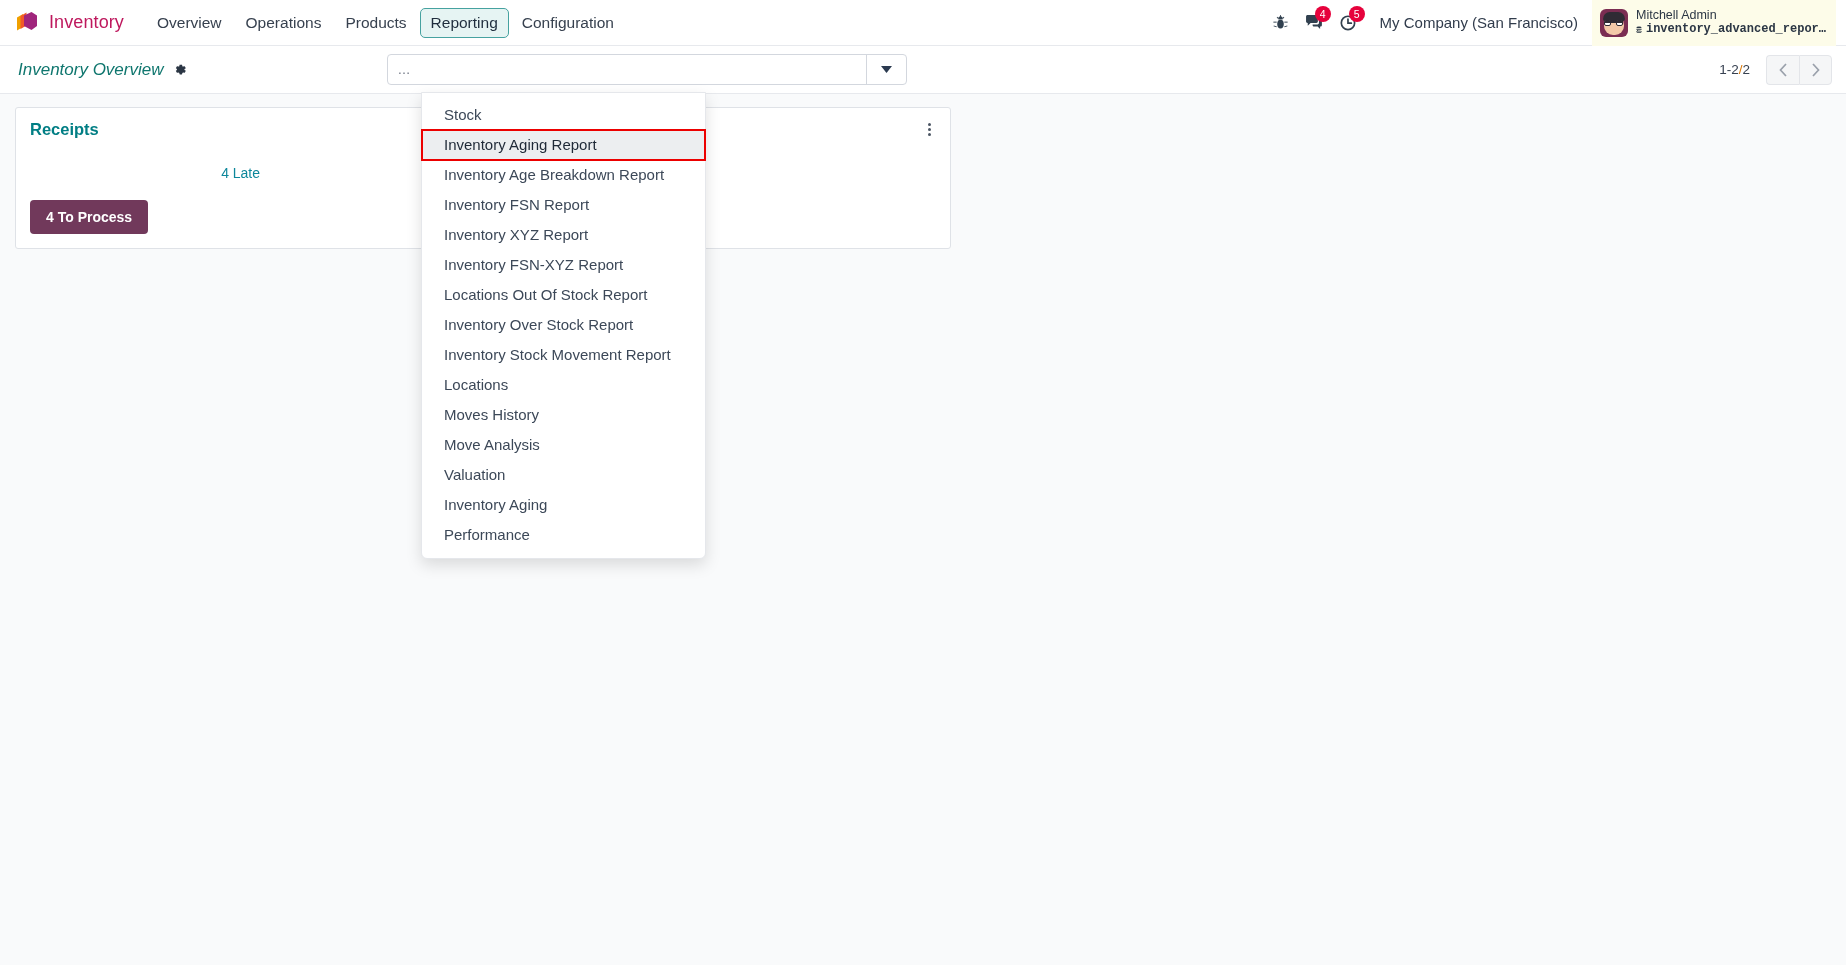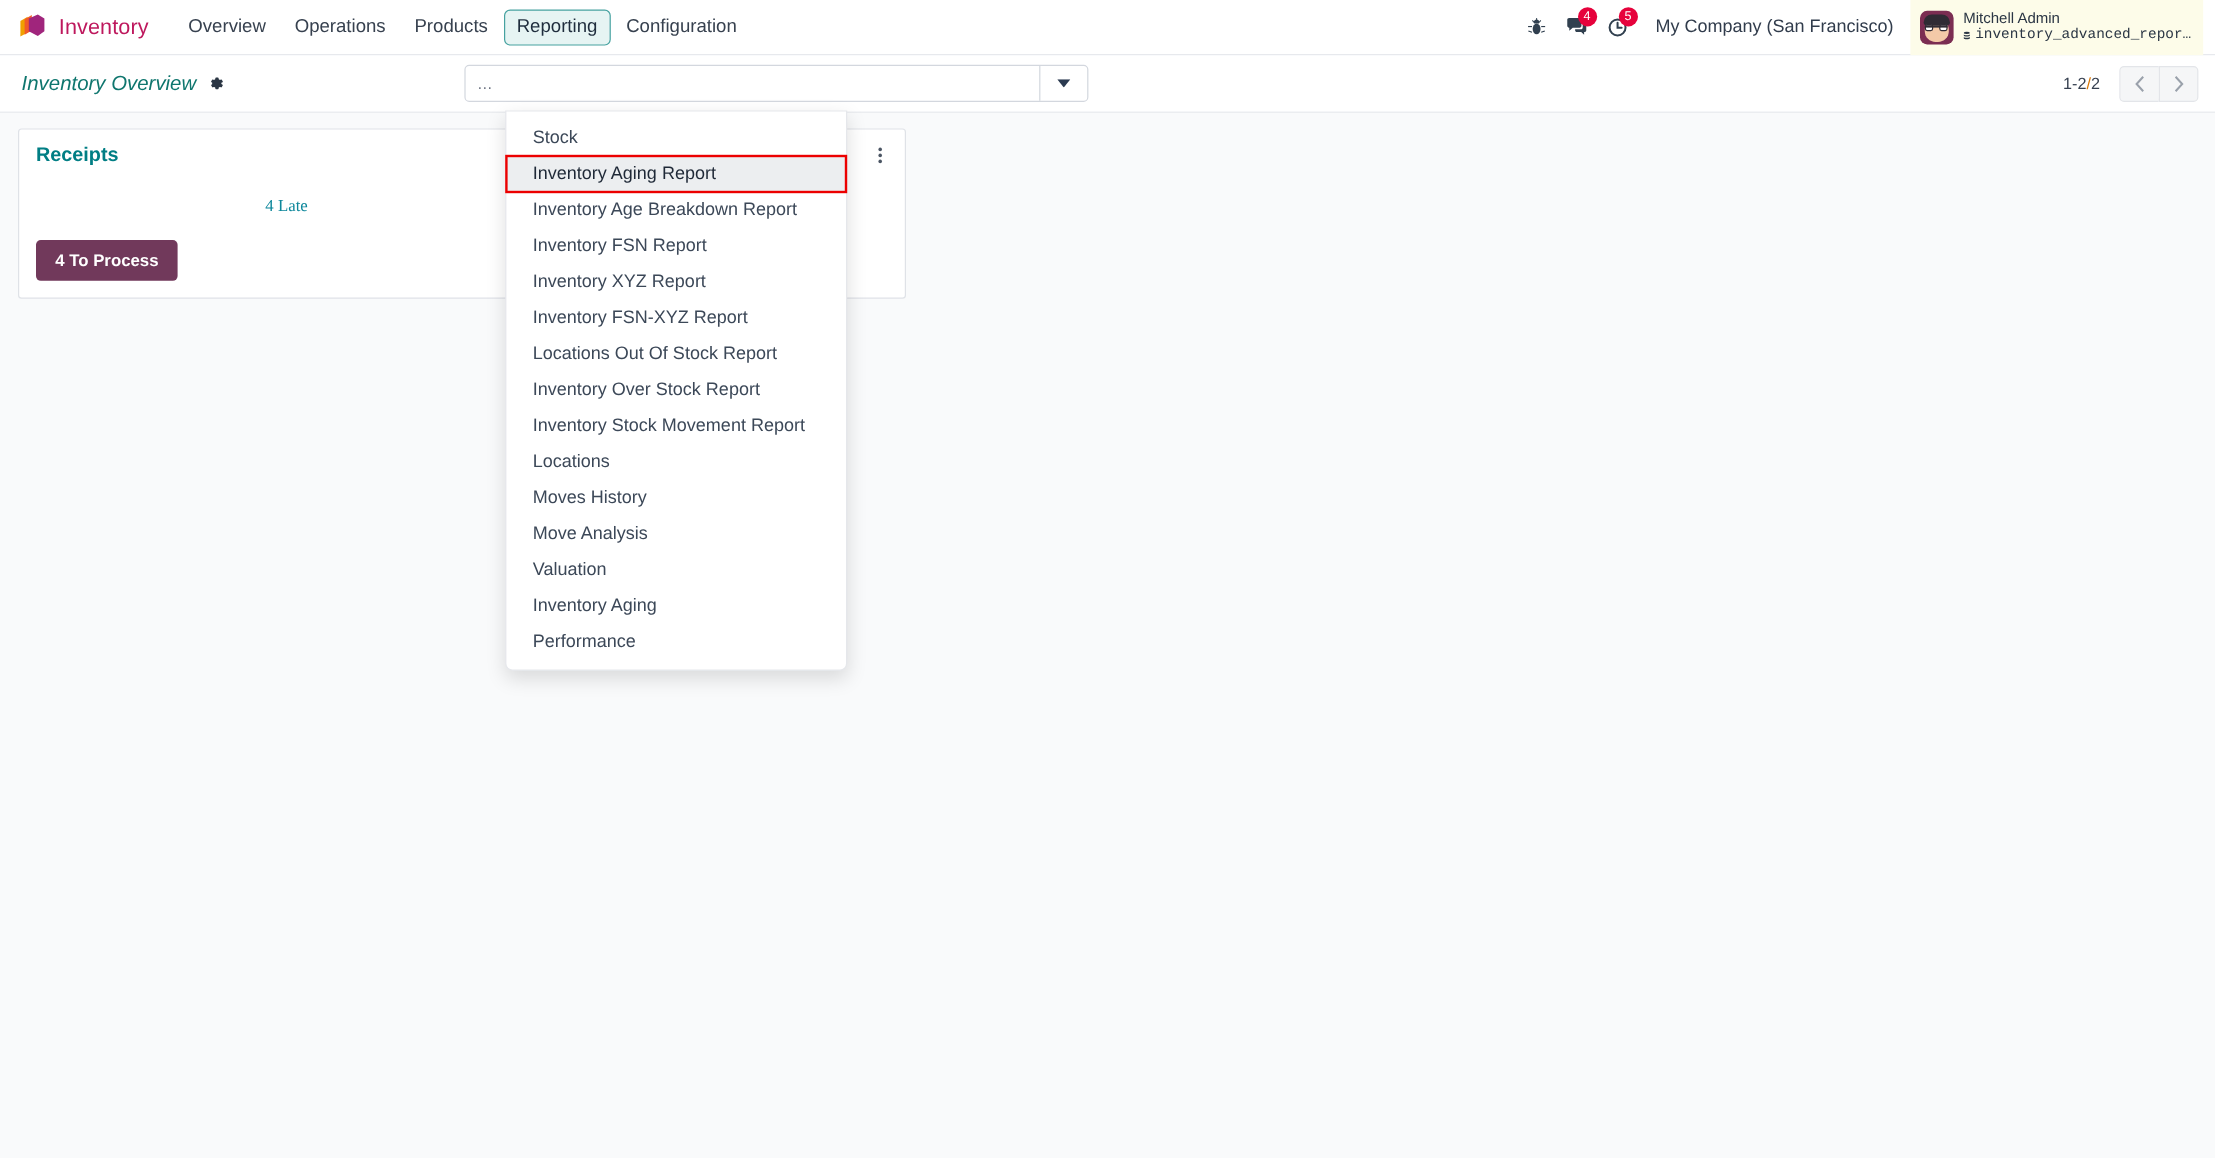--- a/index.html
+++ b/index.html
@@ -120,21 +120,21 @@
     border: 1.5px solid #2f2b34; border-radius: 2px; background: #fff;
   }
   .avatar .g1 { left: 4px; }
   .avatar .g2 { left: 16px; }
   .user-meta { display: flex; flex-direction: column; line-height: 1.15; }
   .user-name { font-size: 12.5px; color: #2b3644; }
   .user-db {
     font-size: 12px; color: #2b3644;
     font-family: "Liberation Mono", monospace;
     display: flex; align-items: center; gap: 4px;
-    max-width: 190px; overflow: hidden; white-space: nowrap;
+    max-width: 190px; overflow: hidden; white-space: nowrap; font-weight: bold;
   }
 
   
   .control-panel {
     position: relative;
     height: 48px;
     background: #ffffff;
     border-bottom: 1px solid #e7e9ed;
     display: flex;
     align-items: center;
@@ -222,21 +222,21 @@
   }
 
   
   .content-area {
     position: relative;
     padding: 13px 0 0 15px;
     height: calc(965px - 46px - 48px);
     background: #f9fafb;
   }
   .kanban-card {
-    width: 740px;
+    width: 936px;
     min-height: 139px;
     background: #fff;
     border: 1px solid #dfe2e7;
     border-radius: 3px;
     position: relative;
     padding: 12px 14px 14px 14px;
   }
   .card-title {
     font-size: 16.5px;
     font-weight: 700;
@@ -266,21 +266,21 @@
     border-radius: 4px;
     cursor: pointer;
     white-space: nowrap;
     font-family: "Liberation Sans", sans-serif;
     margin-top: 43px;
   }
   .stat-col {
     display: flex; flex-direction: column; gap: 4px;
     line-height: 1.35;
   }
-  .stat-col.c1 { margin-left: 73px; padding-top: 7px; font-family: Liberation Serif, serif; }
+  .stat-col.c1 { margin-left: 73px; padding-top: 7px; }
   .stat-col.c2 { margin-left: 355px; padding-top: 7px; }
   .stat-link {
     font-size: 14px;
     color: #0d879b;
     cursor: pointer;
     white-space: nowrap;
   }
 </style>
 </head>
 <body>

